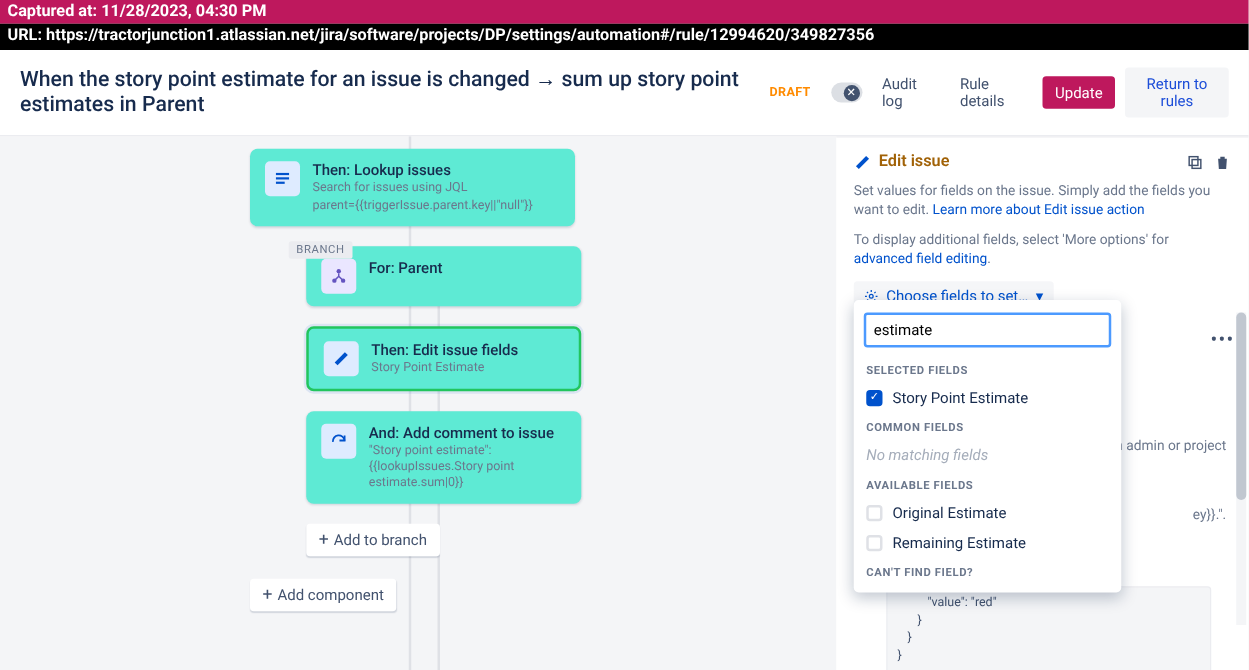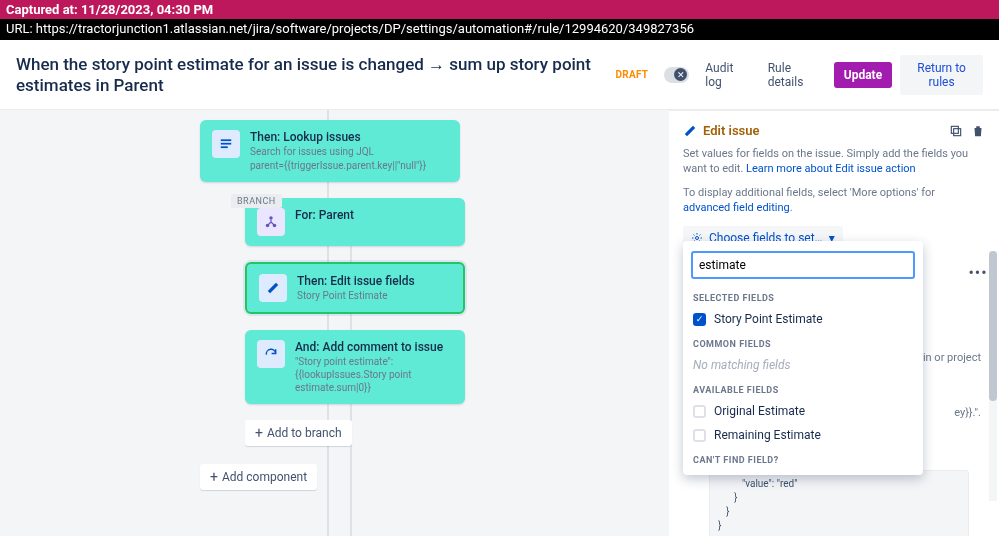--- a/index.html
+++ b/index.html
@@ -1,27 +1,27 @@
 <!DOCTYPE html>
 <html><head>
 <meta charset="utf-8">
 <style>
   * { box-sizing: border-box; margin: 0; padding: 0; font-family: -apple-system, BlinkMacSystemFont, "Segoe UI", Roboto, sans-serif; }
   body { width: 999px; height: 536px; overflow: hidden; background: #f4f5f7; }
   .capture-bar { background: #be185d; color: #fff; padding: 2px 6px; font-size: 13px; font-weight: bold; }
-  .capture-url { background: #000; color: #fff; padding: 2px 6px 4px; font-size: 13px; font-weight: normal; }
+  .capture-url { background: #000; color: #fff; padding: 2px 6px 4px; font-size: 13px; font-weight: bold; }
   .header { display: flex; align-items: center; padding: 14px 16px; background: #fff; border-bottom: 1px solid #ebecf0; gap: 8px; }
   .title { font-size: 17px; font-weight: 500; color: #172b4d; flex: 0 1 auto; }
   .draft-badge { font-size: 10px; font-weight: 700; color: #ff8b00; letter-spacing: 0.3px; margin-left: 4px; }
   .spacer { flex: 1 1 auto; }
   .toggle { width: 30px; height: 16px; background: #091e4224; border-radius: 8px; position: relative; display: inline-flex; align-items: center; justify-content: flex-end; padding: 0 2px; cursor: pointer; }
   .toggle-knob { width: 13px; height: 13px; background: #42526e; border-radius: 50%; display: flex; align-items: center; justify-content: center; color:#fff; font-size:9px; }
   .hdr-link { font-size: 12px; color: #42526e; cursor: pointer; padding: 6px 8px; }
   .btn { font-size: 12px; padding: 6px 10px; border-radius: 3px; border: none; cursor: pointer; }
-  .btn-primary { background: #a21caf; color: #fff; font-weight:700; }
+  .btn-primary { background: #be185d; color: #fff; font-weight:400; }
   .btn-secondary { background: #f4f5f7; color: #1d4ed8; }
   .content { display: flex; height: calc(536px - 40px - 56px); }
   .flow-area { flex: 1 1 auto; position: relative; padding: 10px 0 0 0; overflow: hidden; }
   .flow-col { width: 260px; margin-left: 200px; }
   .vline { position: absolute; left: 327px; top: 0; bottom: 0; width: 2px; background: #dfe1e6; z-index:0; }
   .card { background: #5eead4; border-radius: 6px; box-shadow: 0 1px 2px rgba(9,30,66,.15); padding: 10px 12px; display: flex; gap: 10px; align-items: flex-start; margin-bottom: 16px; position: relative; z-index:1; cursor:pointer; }
   .card.selected { border: 2px solid #22c55e; box-shadow: 0 0 0 2px rgba(0,82,204,.1); }
   .card .icon-box { width: 28px; height: 28px; border-radius: 4px; display: flex; align-items: center; justify-content: center; flex-shrink: 0; }
   .card .ct { font-size: 12px; color: #172b4d; font-weight: 500; }
   .card .cs { font-size: 10px; color: #6b778c; line-height: 1.3; margin-top:1px; }
@@ -30,21 +30,21 @@
   .vline2 { position: absolute; left: 350px; top: 113px; height: 330px; width: 2px; background: #dfe1e6; z-index:0;}
   .add-btn { background: #fff; border: none; font-size: 12px; color: #42526e; padding: 6px 10px; border-radius: 3px; box-shadow: 0 1px 1px rgba(9,30,66,.15); cursor: pointer; display: inline-flex; align-items: center; gap:4px; position:relative; z-index:1;}
   .plus { font-size: 14px; line-height: 1; }
   .panel { width: 330px; background: #fff; border-top: 1px solid #ebecf0; padding: 12px 14px; position: relative; overflow: hidden; }
   .panel-head { display: flex; align-items: center; gap: 6px; margin-bottom: 8px; }
   .panel-title { font-size: 13px; font-weight: 600; color: #a16207; }
   .panel-actions { margin-left: auto; display:flex; gap:8px;}
   .panel-desc { font-size: 11px; color: #6b778c; line-height: 1.4; }
   .panel-desc a, .link { color: #0052cc; text-decoration: none; cursor:pointer; }
   .field-chooser { margin-top: 10px; display: inline-flex; align-items: center; gap: 6px; padding: 5px 8px; border-radius: 3px; background: rgba(9,30,66,.04); font-size: 12px; color: #0052cc; font-weight:400; cursor:pointer;}
-  .dropdown { position: absolute; top: 130px; left: 14px; width: 240px; background: #fff; border-radius: 4px; box-shadow: 0 4px 12px rgba(9,30,66,.25); z-index: 10; padding: 6px 0; }
+  .dropdown { position: absolute; top: 130px; left: 14px; width: 214px; background: #fff; border-radius: 4px; box-shadow: 0 4px 12px rgba(9,30,66,.25); z-index: 10; padding: 6px 0; }
   .dd-search { padding: 4px 8px 6px; }
   .dd-search input { width: 100%; border: 2px solid #4c9aff; border-radius: 3px; padding: 5px 6px; font-size: 12px; outline:none; }
   .dd-section { font-size: 9px; font-weight: 700; color: #6b778c; letter-spacing:.5px; padding: 8px 10px 4px; }
   .dd-item { display: flex; align-items: center; gap: 8px; padding: 5px 10px; font-size: 12px; color: #172b4d; cursor:pointer;}
   .dd-item.nomatch { color: #a5adba; font-style: italic; cursor:default;}
   .cb { width: 13px; height: 13px; border: 2px solid #dfe1e6; border-radius: 3px; display:inline-flex; align-items:center; justify-content:center; flex-shrink:0;}
   .cb.checked { background: #0052cc; border-color: #0052cc; }
   .cb.checked::after { content:"✓"; color:#fff; font-size:9px; line-height:1;}
   .more-menu { position:absolute; right:10px; top:150px; width:22px; height:22px; display:flex; align-items:center; justify-content:center; color:#42526e; cursor:pointer; font-size:16px; letter-spacing:1px;}
   .scroll-track { position:absolute; right:2px; top:140px; width:8px; height:250px; background:#f4f5f7; }

